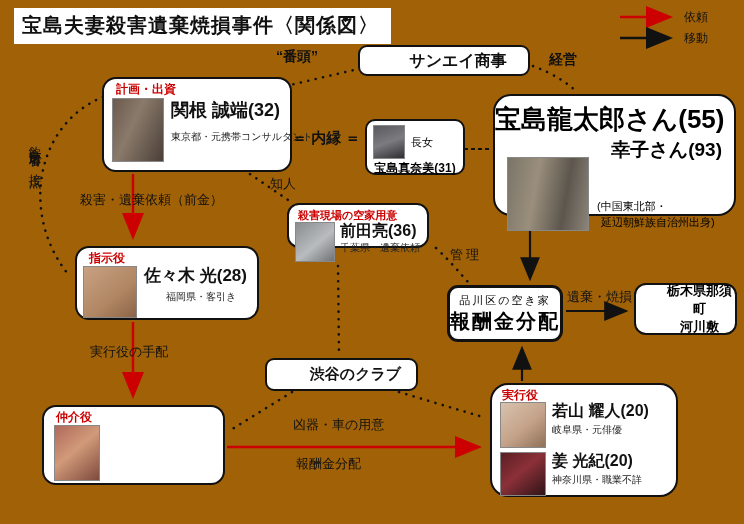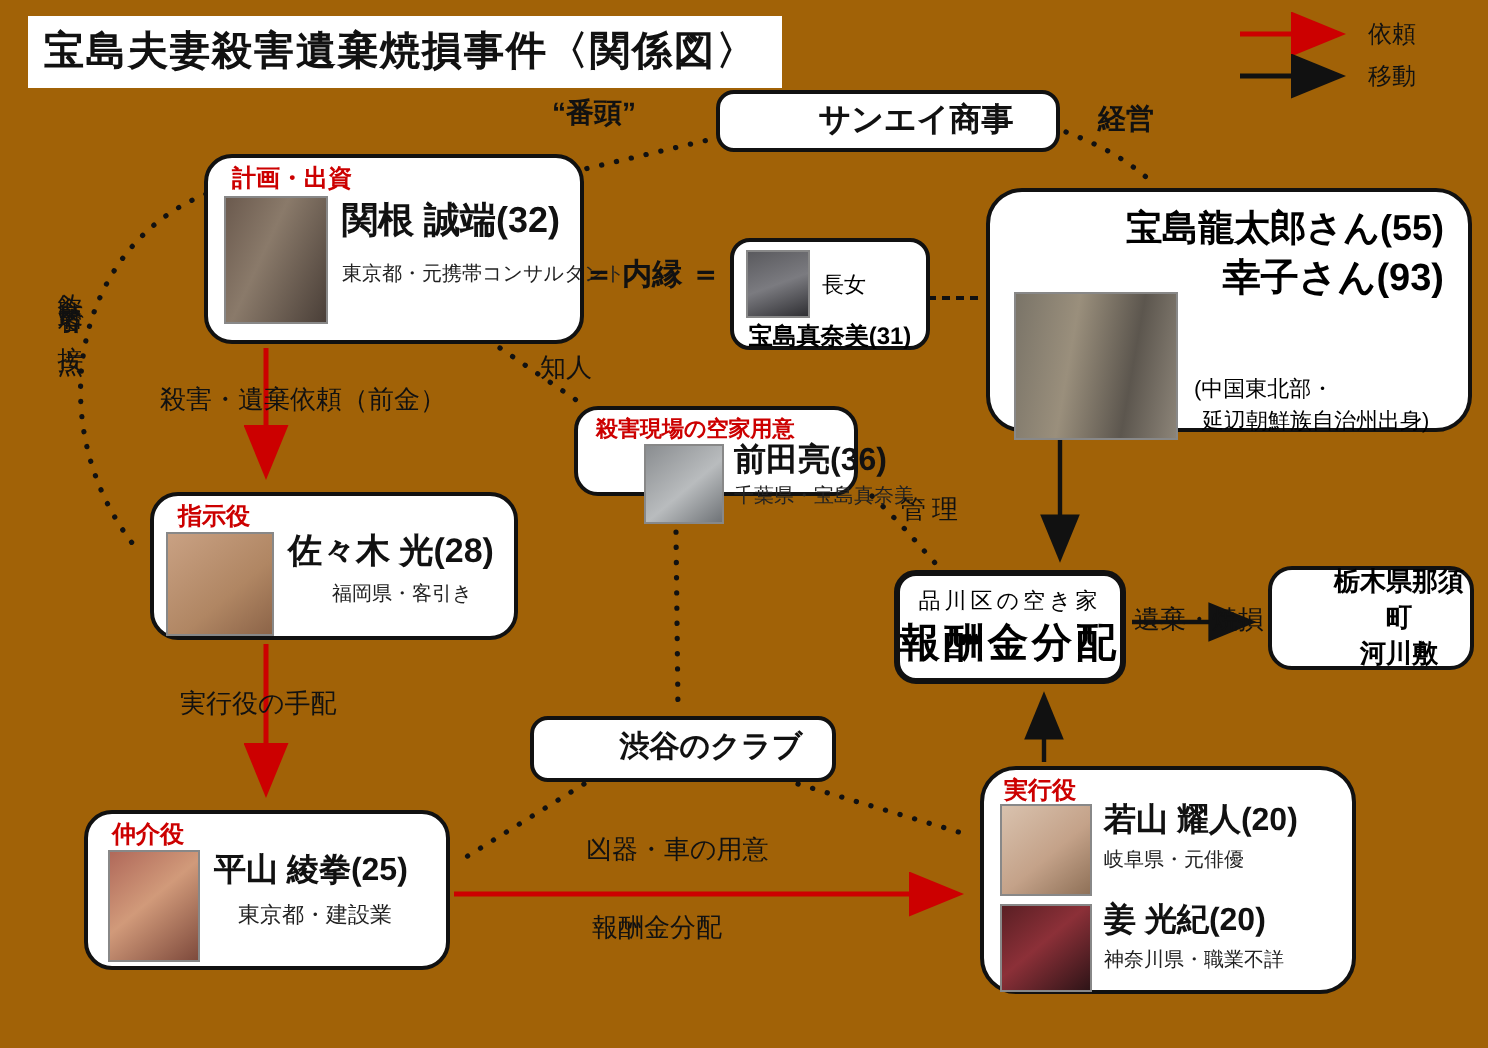--- a/index.html
+++ b/index.html
@@ -96,45 +96,45 @@
   <div class="box" style="left:365px;top:119px;width:100px;height:56px;border-radius:10px;">
     <div style="display:flex;gap:6px;padding:4px 0 0 6px;align-items:center;">
       <div class="photo ph-manami" style="width:30px;height:32px;"></div>
       <div style="font-size:11px;">長女</div>
     </div>
     <div style="font-size:12px;font-weight:600;text-align:center;margin-top:1px;white-space:nowrap;">宝島真奈美(31)</div>
   </div>
 
   <div class="box" style="left:493px;top:94px;width:243px;height:122px;border-radius:18px;">
     <div style="text-align:right;padding:6px 12px 0 0;">
-      <div style="font-weight:700;font-size:18px;white-space:nowrap;">宝島龍太郎さん(55)</div>
+      <div style="font-weight:700;font-size:26px;white-space:nowrap;">宝島龍太郎さん(55)</div>
       <div style="font-weight:700;font-size:19px;white-space:nowrap;">幸子さん(93)</div>
     </div>
     <div style="display:flex;padding:2px 0 0 12px;gap:8px;align-items:flex-end;margin-top:-44px;">
       <div class="photo ph-couple" style="width:80px;height:72px;margin-top:36px;"></div>
       <div style="margin-top:50px;font-size:11px;line-height:1.45;">
         <div>(中国東北部・</div>
         <div style="padding-left:4px;">延辺朝鮮族自治州出身)</div>
       </div>
     </div>
   </div>
 
   <div class="lbl vertical" style="left:27px;top:136px;">飲食店客引で接点</div>
 
   <div class="lbl" style="left:80px;top:192px;">殺害・遺棄依頼（前金）</div>
 
   <div class="lbl" style="left:270px;top:176px;">知人</div>
 
   <div class="box" style="left:287px;top:203px;width:142px;height:45px;border-radius:12px;">
     <div class="role" style="font-size:11px;padding-left:9px;">殺害現場の空家用意</div>
-    <div class="prow" style="padding:1px 6px 0 6px;gap:5px;margin-left:27px;">
+    <div class="prow" style="padding:1px 6px 0 6px;gap:5px;">
       <div class="photo ph-maeda" style="width:38px;height:38px;"></div>
       <div>
         <div class="pname" style="font-size:16px;">前田亮(36)</div>
-        <div class="pdesc" style="margin-top:1px;font-size:10px;">千葉県・宝島真奈美</div>
+        <div class="pdesc" style="margin-top:1px;font-size:10px;">千葉県・遺棄依頼</div>
       </div>
     </div>
   </div>
 
   <div class="lbl" style="left:450px;top:247px;letter-spacing:3px;">管理</div>
 
   <div class="box" style="left:75px;top:246px;width:184px;height:74px;">
     <div class="role">指示役</div>
     <div class="prow" style="padding:1px 8px 0 6px;">
       <div class="photo ph-sasaki" style="width:52px;height:50px;"></div>
@@ -145,41 +145,37 @@
     </div>
   </div>
 
   <div class="lbl" style="left:90px;top:344px;">実行役の手配</div>
 
   <div class="box" style="left:447px;top:285px;width:116px;height:57px;border-width:3px;border-radius:11px;">
     <div style="font-size:11px;text-align:center;letter-spacing:2px;margin-top:5px;">品川区の空き家</div>
     <div style="font-size:20px;font-weight:700;text-align:center;letter-spacing:2px;">報酬金分配</div>
   </div>
 
-  <div class="lbl" style="left:567px;top:302px;">遺棄・焼損</div>
+  <div class="lbl" style="left:567px;top:289px;">遺棄・焼損</div>
 
   <div class="box smallbox" style="left:634px;top:283px;width:103px;height:52px;border-radius:12px;">
     <div style="font-size:13px;font-weight:700;text-align:center;line-height:1.4;">
       <div>栃木県那須町</div>
       <div>河川敷</div>
     </div>
   </div>
 
   <div class="box smallbox" style="left:265px;top:358px;width:153px;height:33px;">
     <div class="center-label" style="font-size:15px;">渋谷のクラブ</div>
   </div>
 
   <div class="box" style="left:42px;top:405px;width:183px;height:80px;">
     <div class="role">仲介役</div>
     <div class="prow" style="padding:1px 8px 0 10px;">
       <div class="photo ph-hirayama" style="width:44px;height:54px;"></div>
-      <div>
-        <div class="pname" style="font-size:16px;margin-top:2px;">平山 綾拳(25)</div>
-        <div class="pdesc" style="margin-left:12px;font-size:11px;">東京都・建設業</div>
-      </div>
     </div>
   </div>
 
   <div class="lbl" style="left:293px;top:417px;">凶器・車の用意</div>
   <div class="lbl" style="left:296px;top:456px;">報酬金分配</div>
 
   <div class="box" style="left:490px;top:383px;width:188px;height:114px;border-radius:18px;">
     <div class="role" style="padding-left:10px;">実行役</div>
     <div class="prow" style="padding:0 6px 0 8px;gap:6px;">
       <div class="photo ph-wakayama" style="width:44px;height:44px;"></div>

